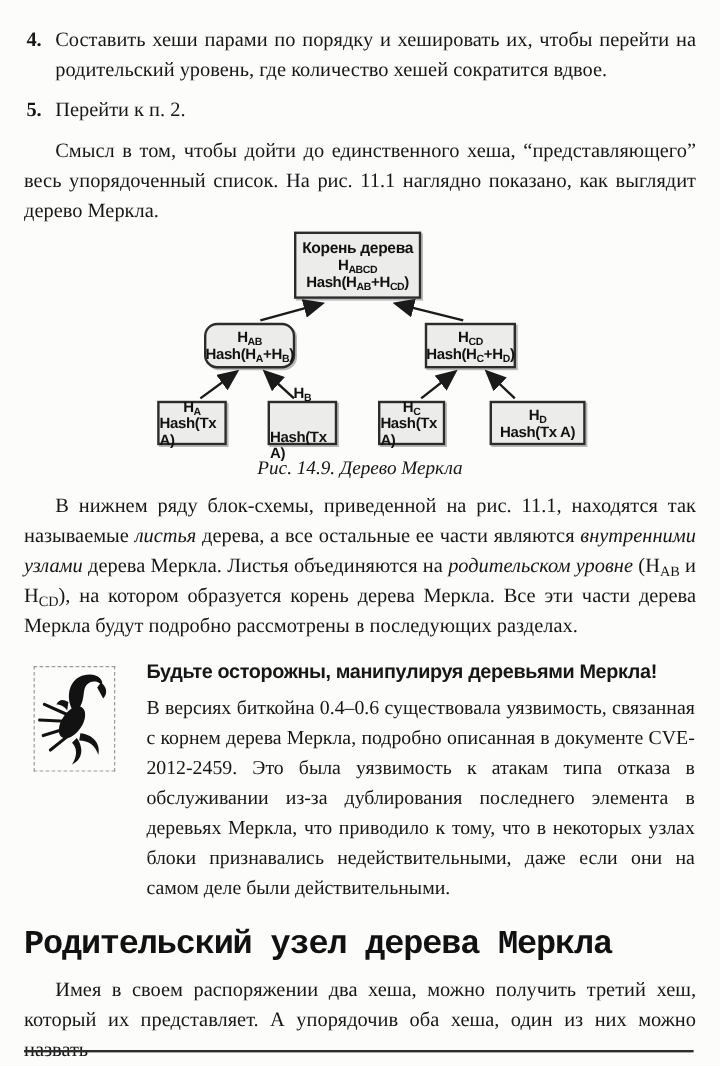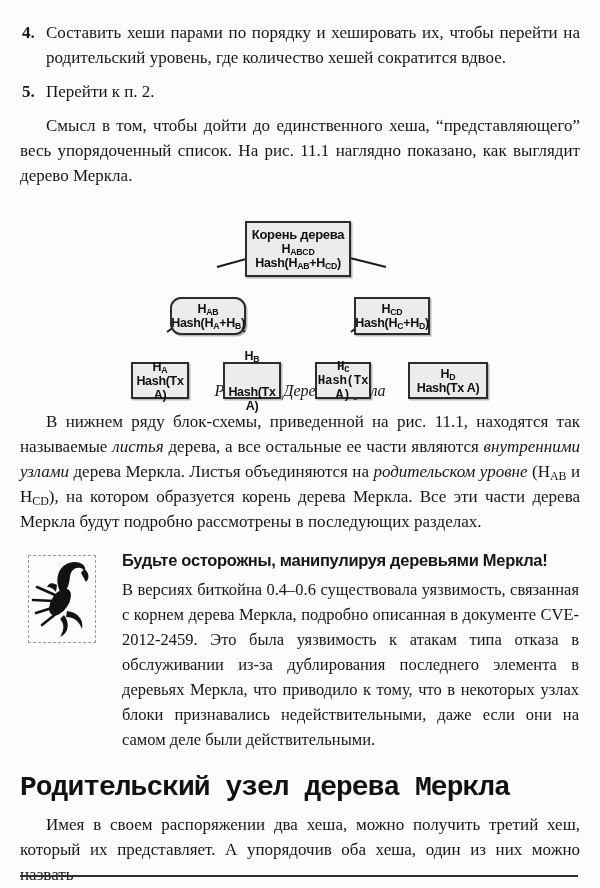--- a/index.html
+++ b/index.html
@@ -23,29 +23,29 @@
   
   .figure{position:relative; margin-top:5px; height:182px;}
   .arrows{position:absolute; left:0; top:0; width:560px; height:182px;}
   .nodebox{
     position:absolute; box-sizing:border-box;
     background:#ececea; border:2px solid #2c2c2c;
     box-shadow:1.5px 1.5px 0 rgba(60,60,60,.35);
     display:flex; flex-direction:column; align-items:center; justify-content:center;
     font-family:"Liberation Sans","DejaVu Sans",sans-serif;
     font-weight:bold; font-size:12.5px; line-height:14px; color:#111;
-    letter-spacing:-0.3px; text-align:center;margin-top:28px;
+    letter-spacing:-0.3px; 
   }
   .nodebox .t{font-size:13px;}
   .box-root{left:225px; top:0; width:106px; height:56px;}
   .box-mid-l{left:150px; top:76px; width:76px; height:38px;border-radius:11px;}
   .box-mid-r{left:334px; top:76px; width:76px; height:38px;}
   .box-leaf-a{left:111px; top:141px; width:58px; height:37px;}
   .box-leaf-b{left:203px; top:141px; width:58px; height:37px;gap:22px;}
-  .box-leaf-c{left:295px; top:141px; width:56px; height:37px;font-family:Liberation Mono, monospace;}
+  .box-leaf-c{left:295px; top:141px; width:56px; height:37px;}
   .box-leaf-d{left:388px; top:141px; width:80px; height:37px;}
   .fig-caption{
     text-align:center; font-style:italic; font-size:16px;
     margin-top:6px; line-height:20px;
   }
   
   .warning{display:flex; margin-top:15px;}
   .warn-icon{
     flex:0 0 62px; height:86px; margin:6px 0 0 8px;
     border:1px dashed #9a9a9a; background:#fcfcfb;

